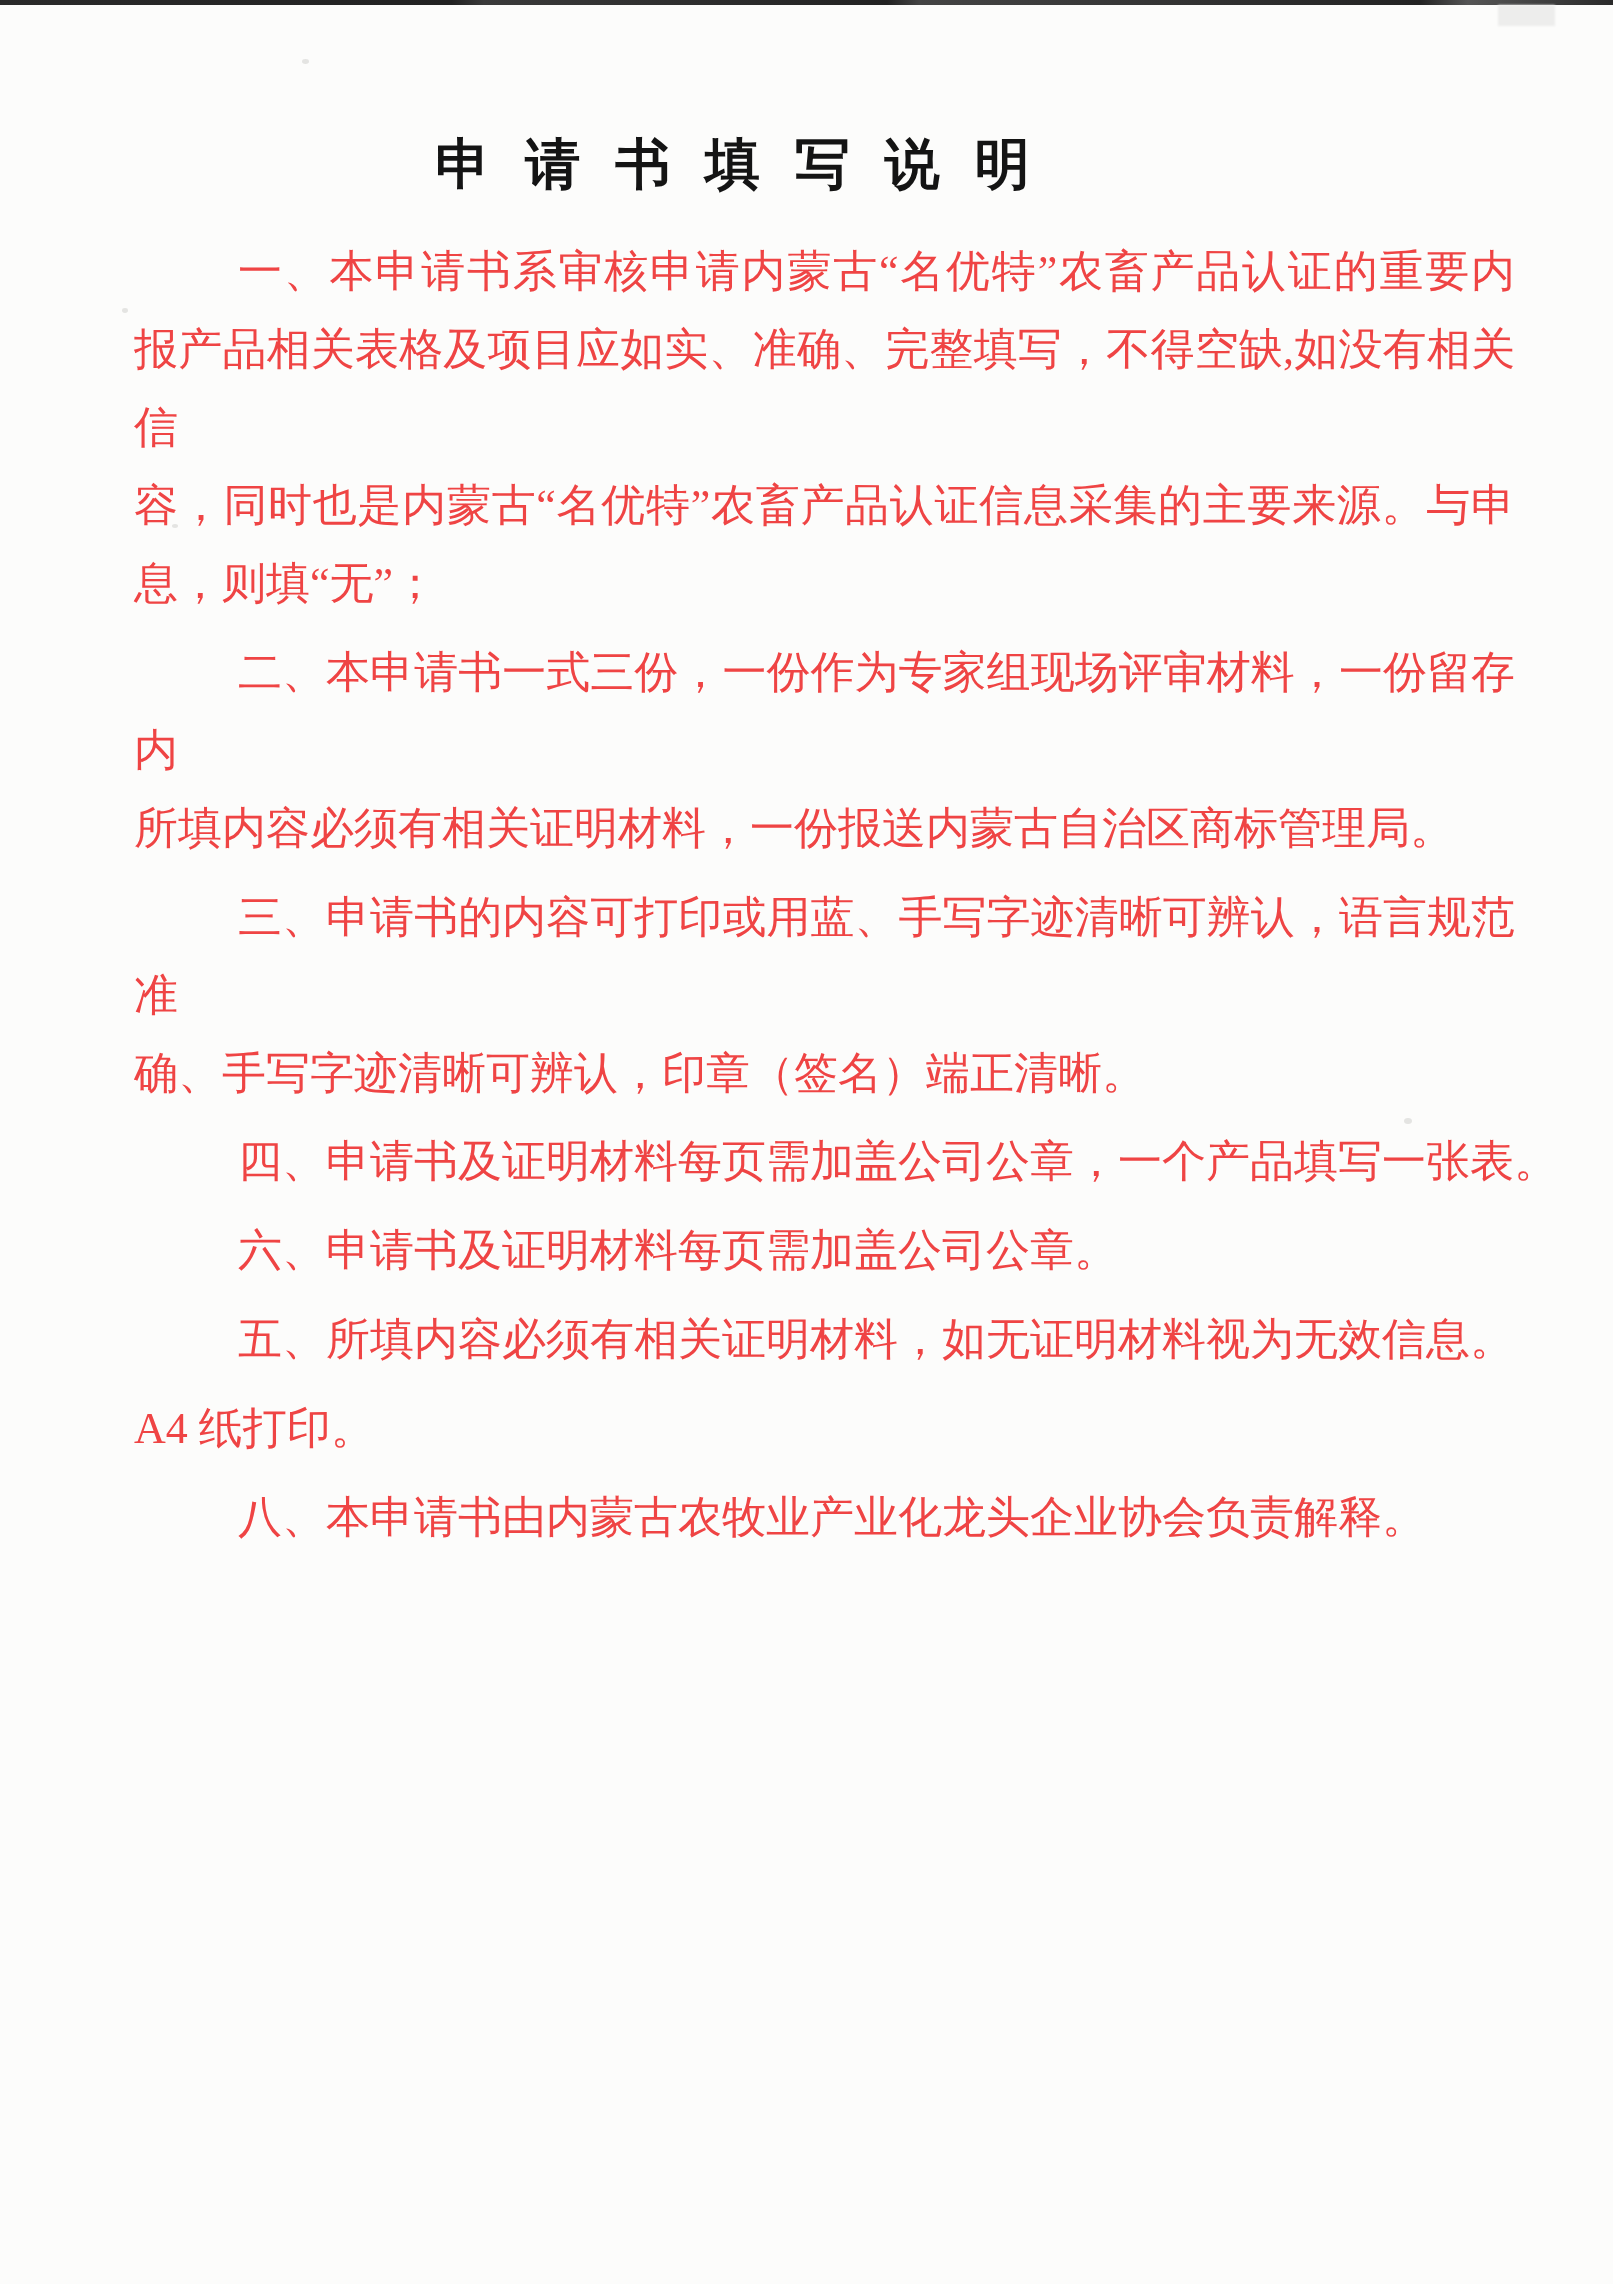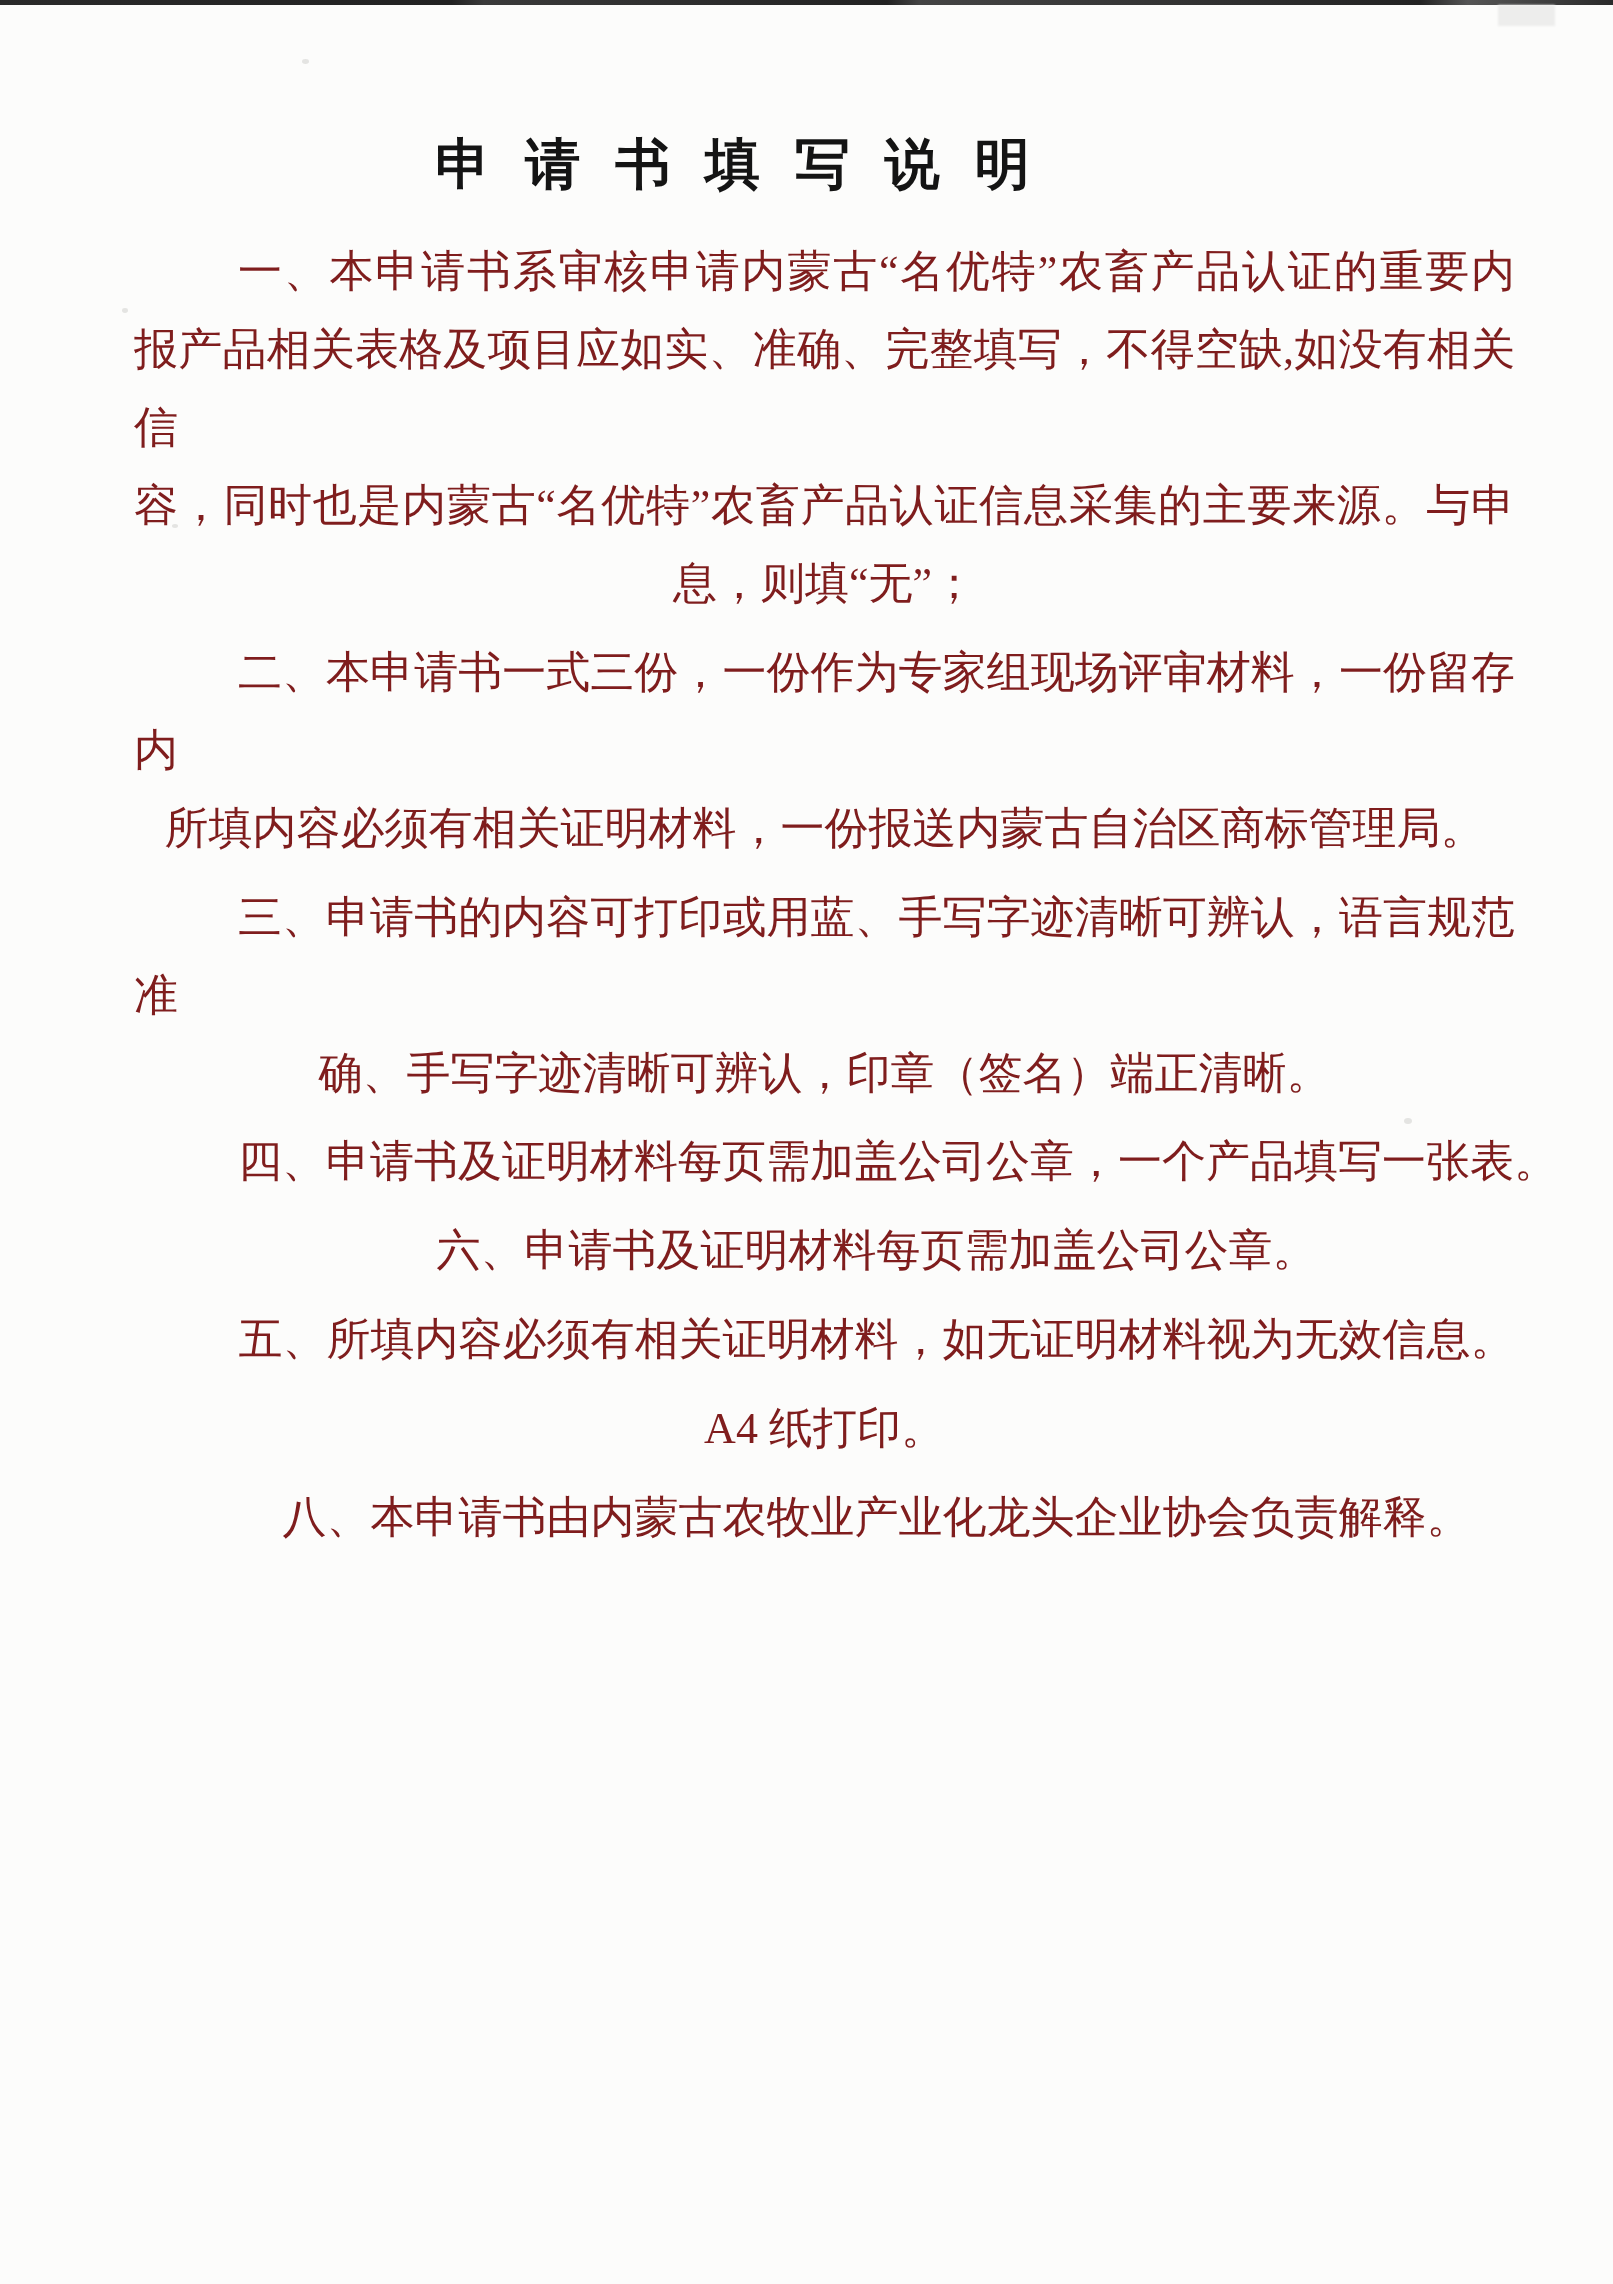--- a/index.html
+++ b/index.html
@@ -53,36 +53,35 @@
     letter-spacing: 9.8px;
     color: #141414;
     white-space: nowrap;
   }
   .body-lines {
     margin-top: 37px;
     margin-left: 134px;
     width: 1381px;
     font-size: 44px;
     line-height: 78px;
-    color: #7f1d1d;
+    color: #ef4444;
   }
   .line {
     white-space: nowrap;
   }
   .line.justify {
     white-space: normal;
     text-align: justify;
     text-align-last: justify;
   }
   .line.indent {
     text-indent: 104px;
   }
   .line.para-end {
     margin-bottom: 10.8px;
-    text-align: center;
   }
 </style>
 </head>
 <body>
 
 <div class="page">
   <div class="scan-edge"></div>
   <div class="scan-smudge"></div>
   <div class="noise-dot" style="left:302px;top:59px;width:6.9px;height:4.9px;"></div>
   <div class="noise-dot" style="left:122px;top:308px;width:5.9px;height:4.9px;"></div>

